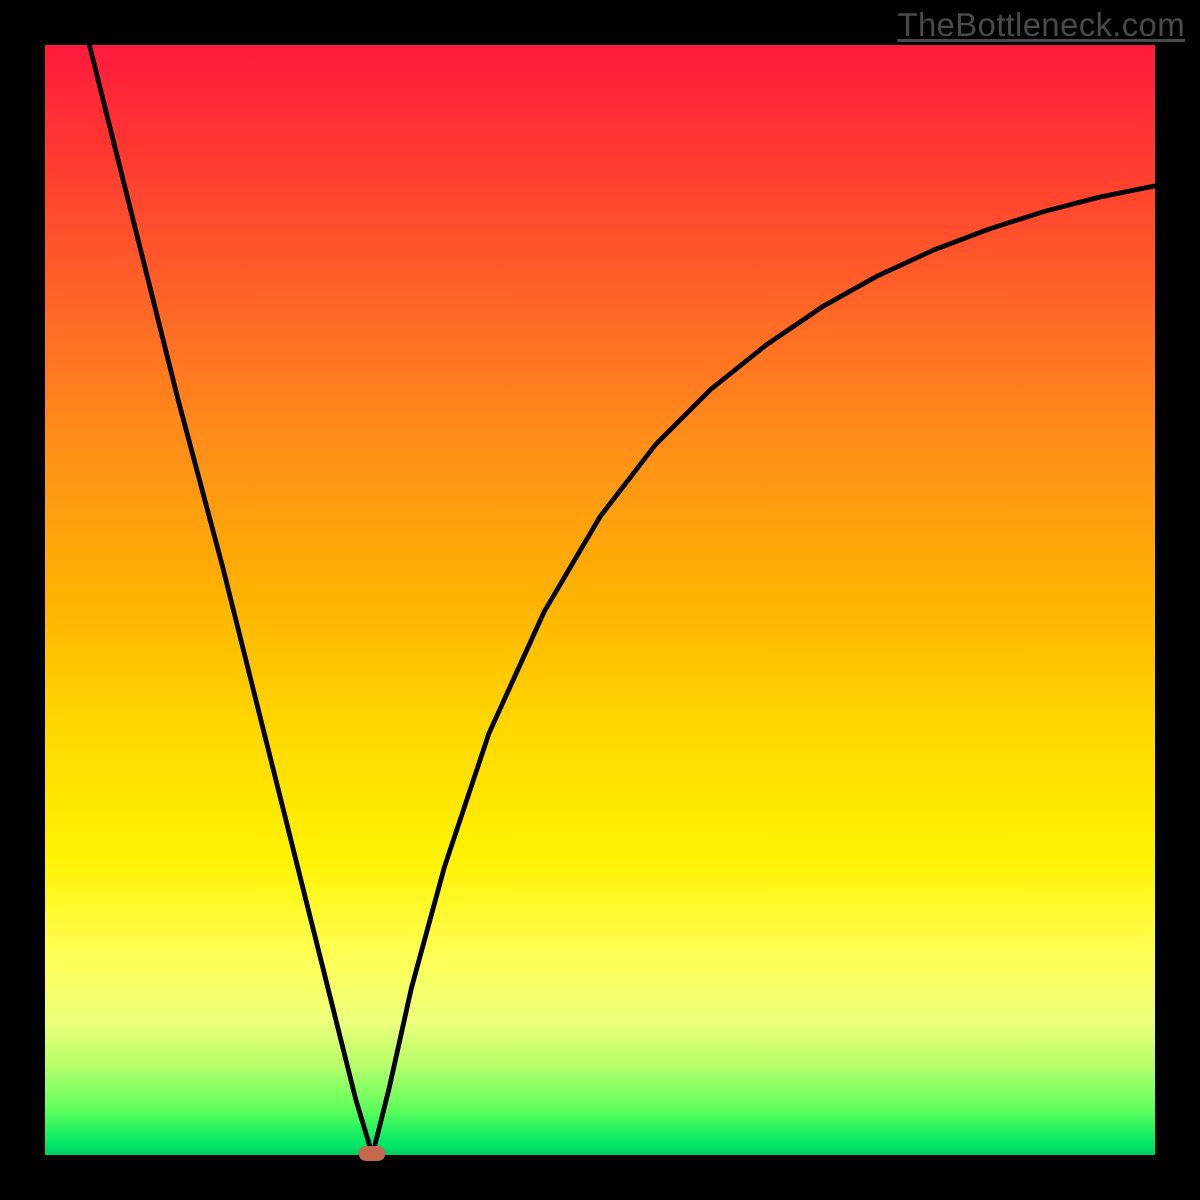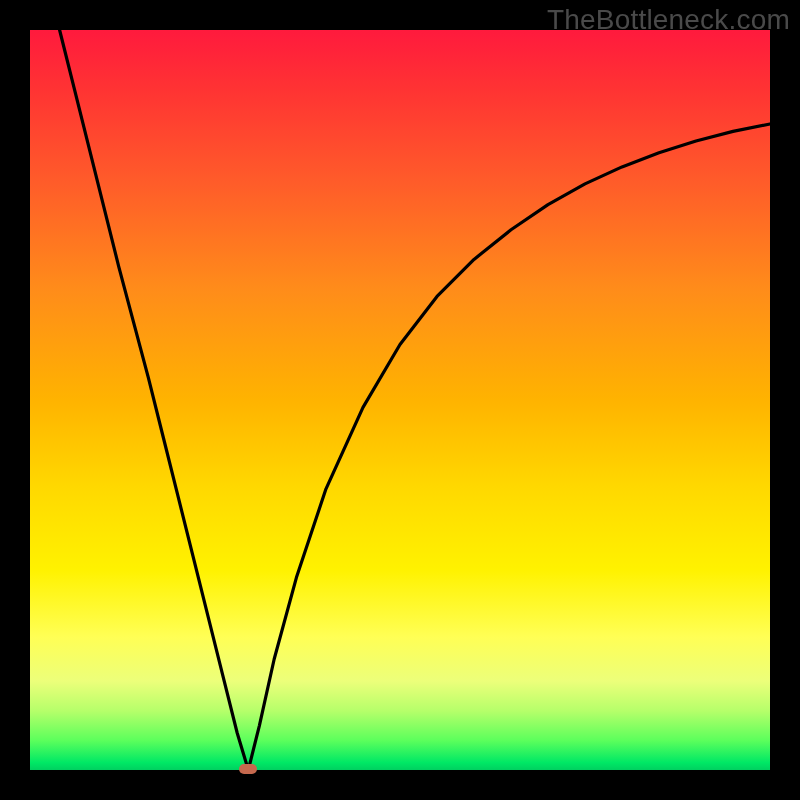--- a/index.html
+++ b/index.html
@@ -40,24 +40,25 @@
       #5cff5c 96%,
       #00e865 99%,
       #00d060 100%
     );
   }
   .watermark {
     position: absolute;
     top: 4px;
     right: 10px;
     color: #4a4a4a;
-    font-size: 28px;
+    font-size: 22px;
     font-weight: 500;
     letter-spacing: 0.2px;
     user-select: none;
+    text-decoration: underline;
   }
   svg.curve {
     position: absolute;
     left: 0;
     top: 0;
     width: 740px;
     height: 740px;
     overflow: visible;
   }
   .min-marker {

